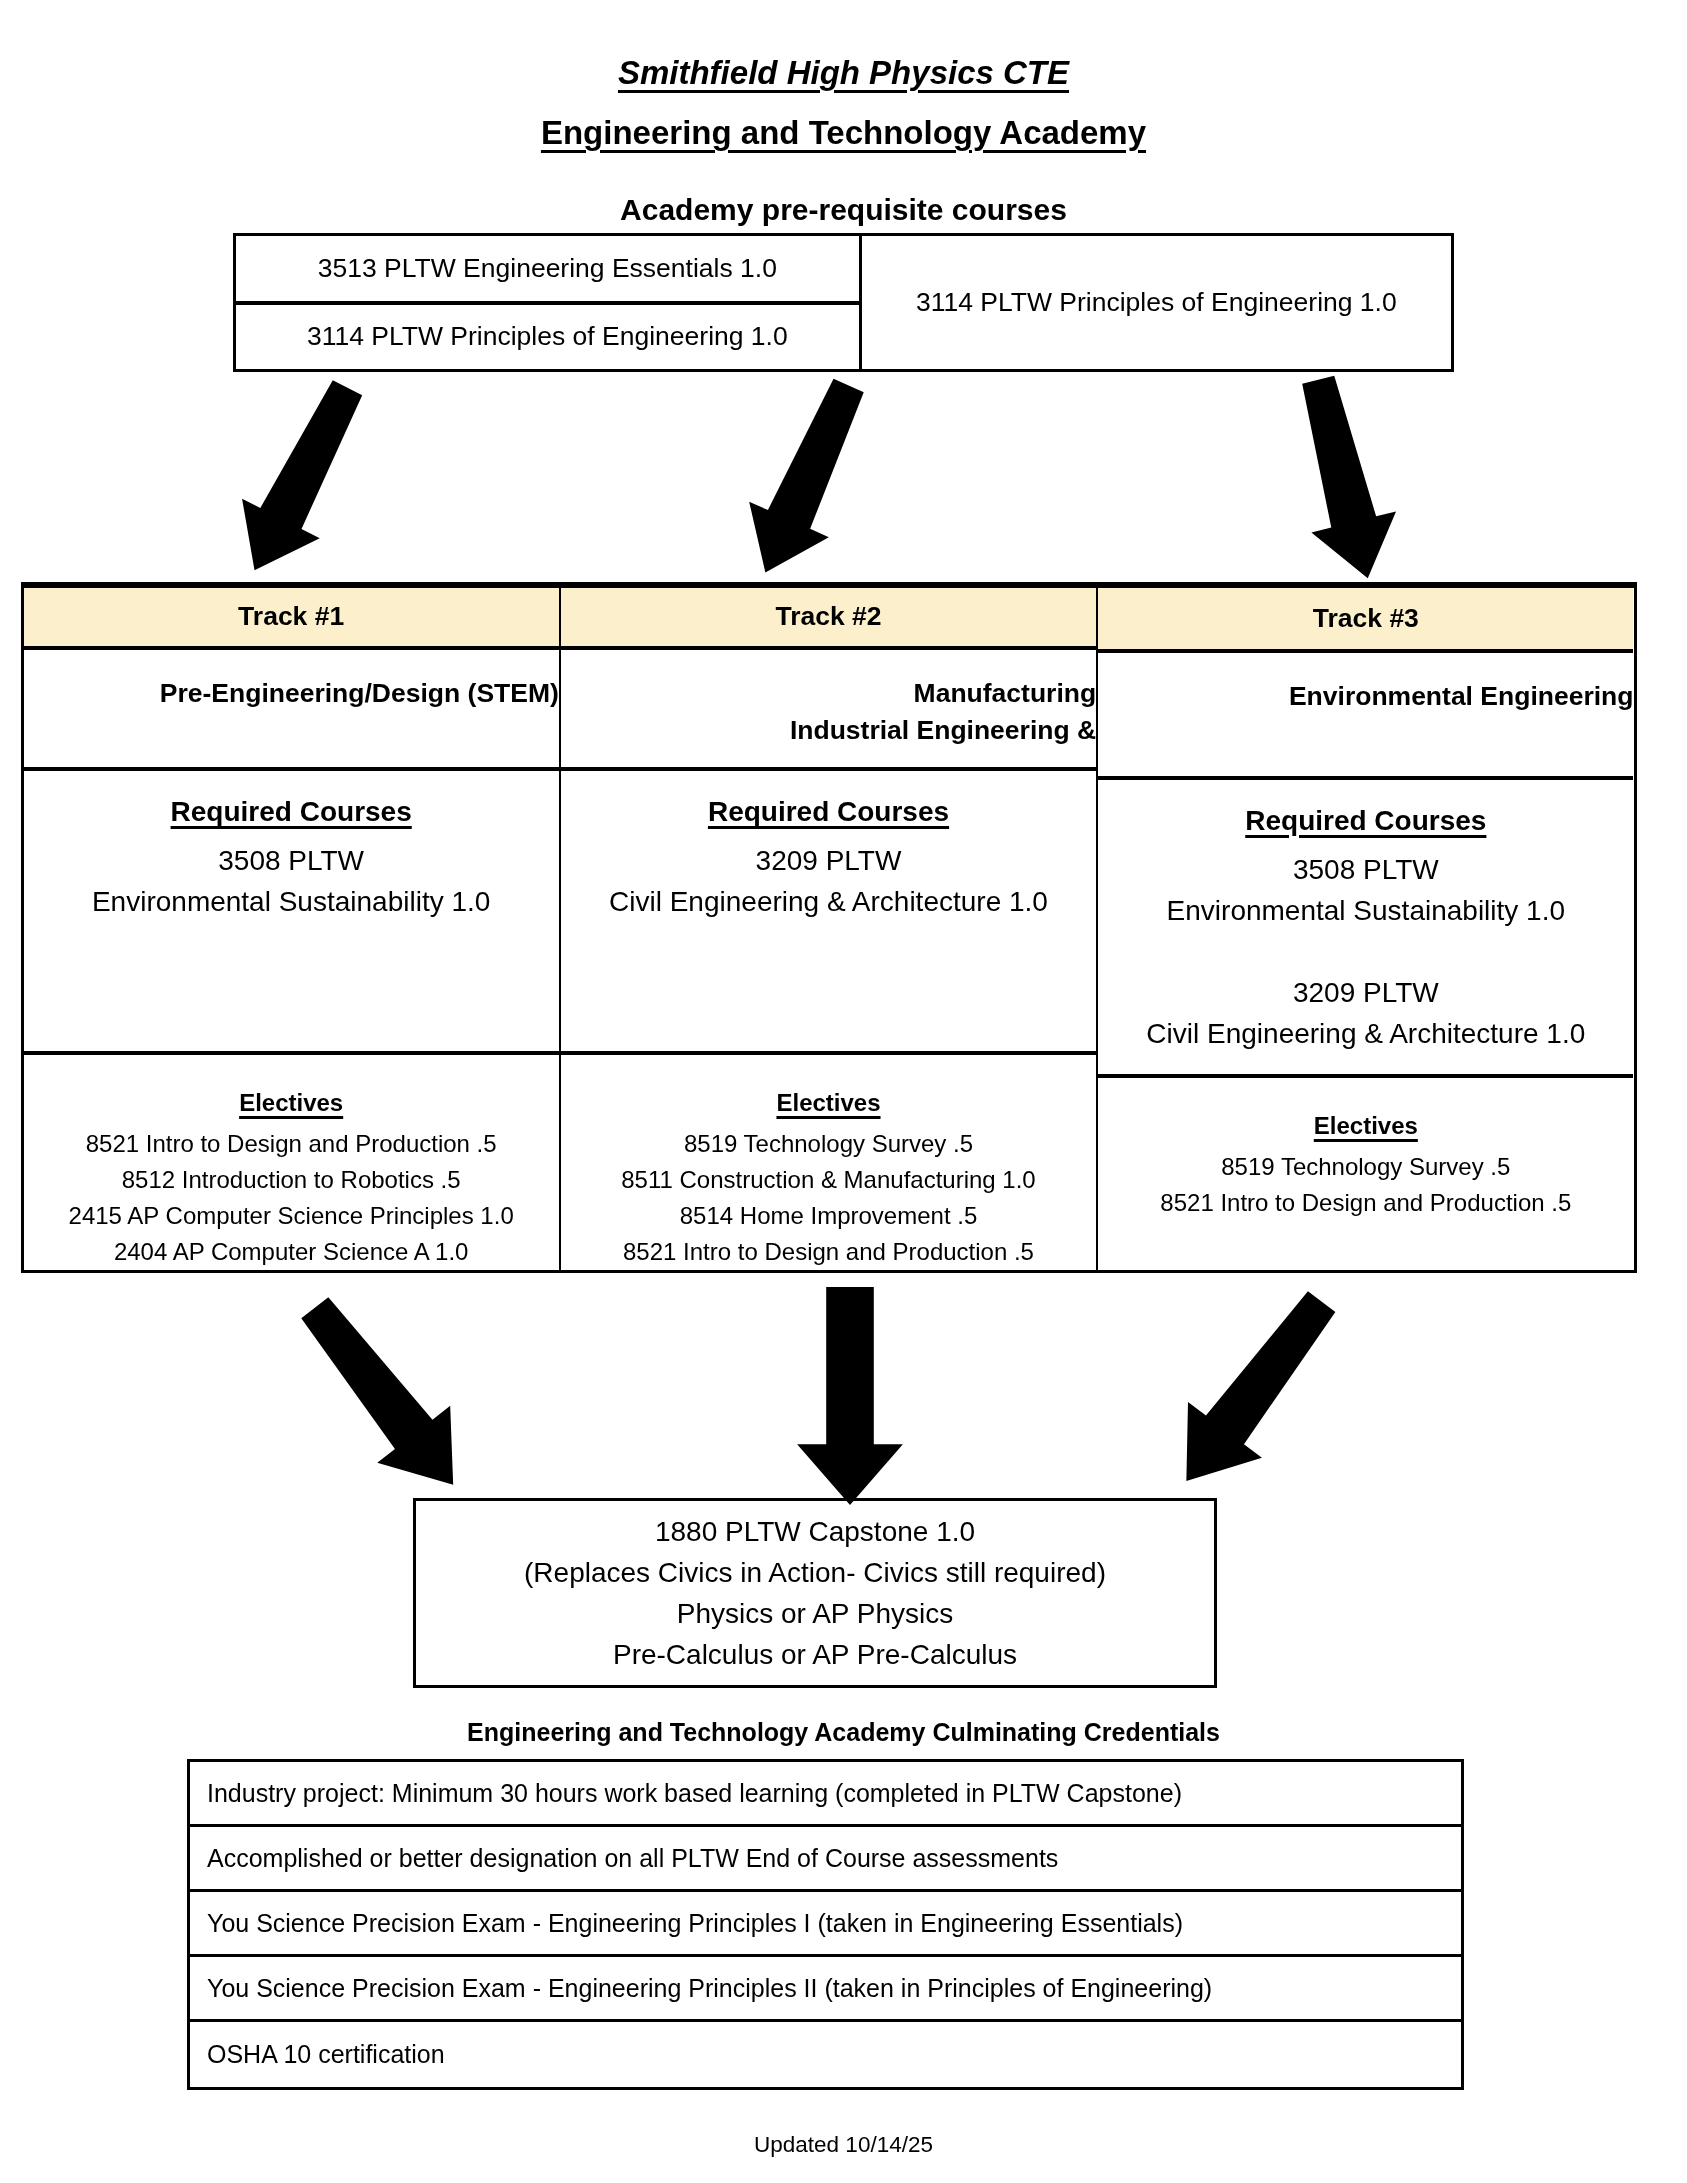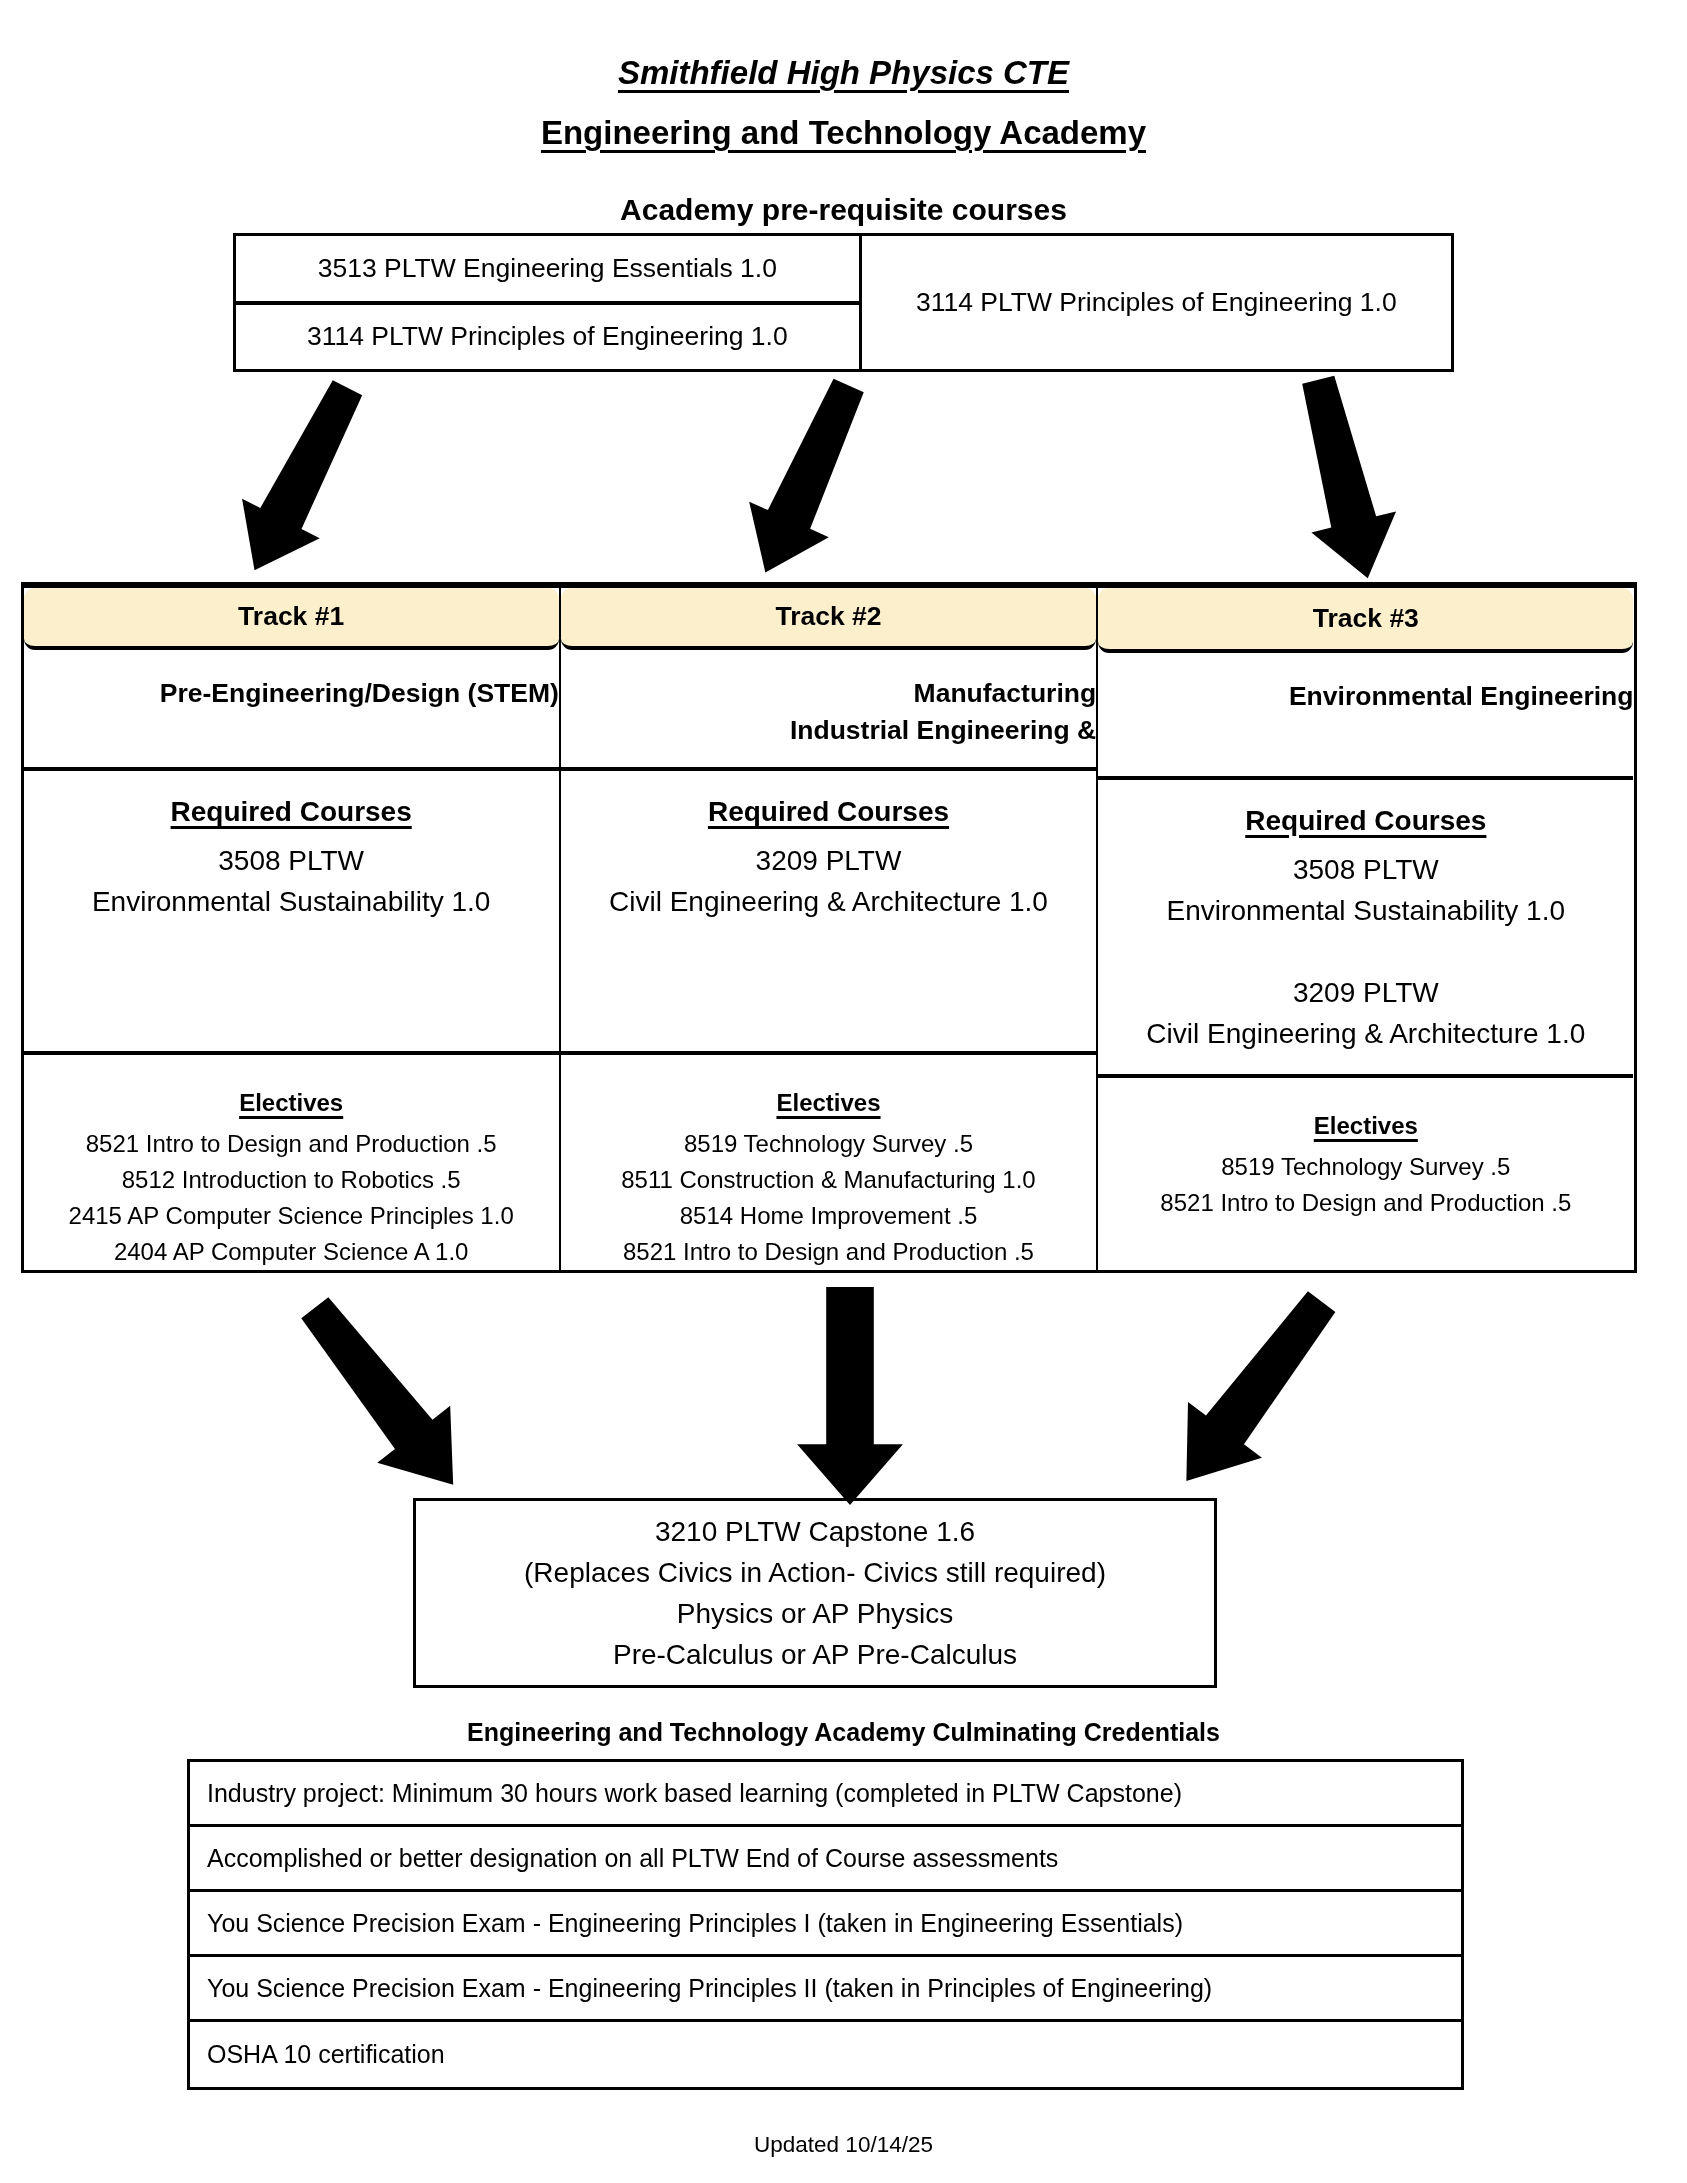--- a/index.html
+++ b/index.html
@@ -41,21 +41,21 @@
     position:absolute;left:20.5px;top:582px;width:1616px;height:691px;
     border:3.3px solid #000;border-top:6px solid #000;box-sizing:border-box;
     display:flex;
   }
   .track-col{flex:1;display:flex;flex-direction:column;box-sizing:border-box;}
   .track-col.mid,.track-col.last{border-left:2.6px solid #000;}
   .t-header{
     height:65px;box-sizing:border-box;border-bottom:4px solid #000;
     background:var(--track-header-bg,#FCEFCC);
     display:flex;align-items:center;justify-content:center;
-    font-size:26.5px;font-weight:bold;border-radius:11px;
+    font-size:26.5px;font-weight:bold;
   }
   .t-name{
     height:127px;box-sizing:border-box;border-bottom:4px solid #000;
     padding-top:25px;text-align:right;
     font-size:26.5px;font-weight:bold;line-height:37px;
   }
   .t-required{
     height:298px;box-sizing:border-box;border-bottom:4px solid #000;
     padding-top:20px;text-align:center;font-size:28px;line-height:41px;
   }
@@ -190,21 +190,21 @@
     <polygon points="-26,0 26,0 36,243 70,243 0,340 -70,243 -36,243" transform="rotate(-38 0 170)"></polygon>
   </svg>
   <svg class="arrow" style="left:731px;top:1277px" width="238" height="238" viewBox="-180 -15 360 360">
     <polygon points="-36,0 36,0 36,238 80,238 0,330 -80,238 -36,238"></polygon>
   </svg>
   <svg class="arrow" style="left:1135px;top:1269px" width="238" height="238" viewBox="-180 -15 360 360">
     <polygon points="-26,0 26,0 36,243 70,243 0,340 -70,243 -36,243" transform="rotate(37 0 170)"></polygon>
   </svg>
 
   <div class="capstone">
-    <div>3210 PLTW Capstone 1.6</div>
+    <div>1880 PLTW Capstone 1.0</div>
     <div>(Replaces Civics in Action- Civics still required)</div>
     <div>Physics or AP Physics</div>
     <div>Pre-Calculus or AP Pre-Calculus</div>
   </div>
 
   <div class="centered cred-heading">Engineering and Technology Academy Culminating Credentials</div>
   <div class="cred-table">
     <div class="cred-row">Industry project: Minimum 30 hours work based learning (completed in PLTW Capstone)</div>
     <div class="cred-row">Accomplished or better designation on all PLTW End of Course assessments</div>
     <div class="cred-row">You Science Precision Exam - Engineering Principles I (taken in Engineering Essentials)</div>

